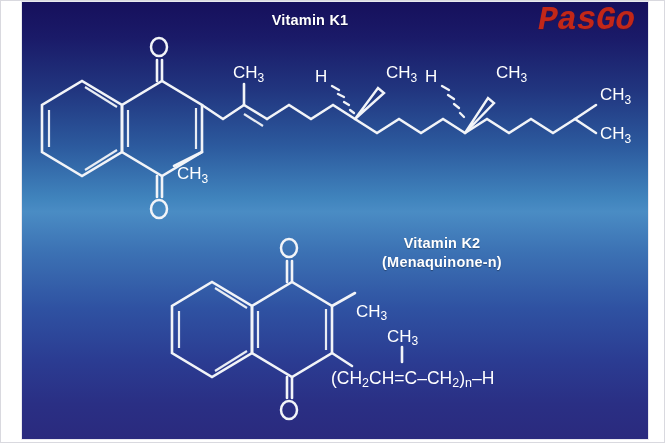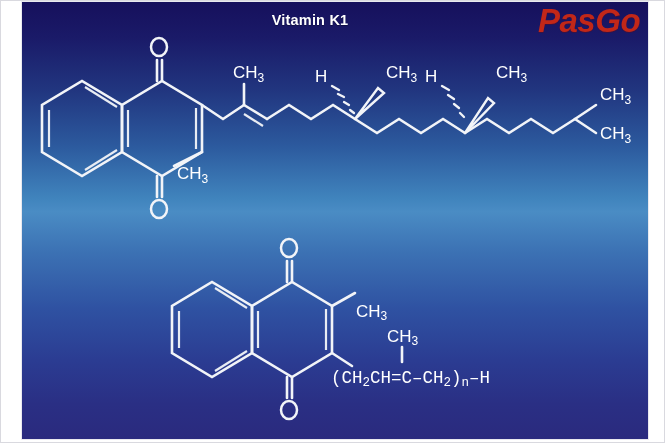--- a/index.html
+++ b/index.html
@@ -117,21 +117,21 @@
     left: 538px;
     top: 1px;
     width: 126px;
     height: 44px;
     pointer-events: none;
   }
   #watermark .wm-text {
     position: absolute;
     left: 0;
     top: 0;
-    font-family: Liberation Sans, sans-serif;
+    font-family: Liberation Mono, monospace;
     font-style: italic;
     font-weight: bold;
     font-size: 33px;
     color: #c22718;
     letter-spacing: -0.5px;
     line-height: 40px;
     text-shadow: 0 1px 0 rgba(120,10,5,0.35);
   }
 </style>
 </head>
@@ -221,20 +221,24 @@
         </g>
         <polygon class="wedge" points="443,131 466,96 472,101"></polygon>
       </g>
       <text class="lbl" x="403" y="80">H</text>
       <text class="lbl" x="474" y="76"><tspan>CH</tspan><tspan class="sub" dy="4">3</tspan></text>
 
       <text class="lbl" x="578" y="98"><tspan>CH</tspan><tspan class="sub" dy="4">3</tspan></text>
       <text class="lbl" x="578" y="137"><tspan>CH</tspan><tspan class="sub" dy="4">3</tspan></text>
     </svg>
 
+    <div class="title-block" id="title-k2">
+      <div>Vitamin K2</div>
+      <div>(Menaquinone-n)</div>
+    </div>
 
     <svg class="chem" viewBox="0 0 626 437">
 
       <g>
         <polygon class="bond" points="150,304 150,351 190,375 230,351 230,304 190,280"></polygon>
         <line class="bond-inner" x1="157" y1="309" x2="157" y2="346"></line>
         <line class="bond-inner" x1="193" y1="286" x2="225" y2="306"></line>
         <line class="bond-inner" x1="225" y1="349" x2="193" y2="369"></line>
       </g>
 
@@ -271,21 +275,21 @@
     </svg>
 
     <div style="position:absolute; left:334px; top:300px; color:#ffffff; font-family:'Liberation Sans',sans-serif; font-size:17px; white-space:nowrap;">
       <span>CH</span><span style="font-size:12px; vertical-align:-3px;">3</span>
     </div>
 
     <div style="position:absolute; left:365px; top:325px; color:#ffffff; font-family:'Liberation Sans',sans-serif; font-size:17px; white-space:nowrap;">
       <span>CH</span><span style="font-size:12px; vertical-align:-3px;">3</span>
     </div>
 
-    <div style="position:absolute; left:309px; top:366px; color:#ffffff; font-family:Liberation Mono, monospace; font-size:17.5px; white-space:nowrap; letter-spacing:0px;">
+    <div style="position:absolute; left:309px; top:366px; color:#ffffff; font-family:Liberation Sans, sans-serif; font-size:17.5px; white-space:nowrap; letter-spacing:0px;">
       <span>(CH</span><span style="font-size:12.5px; vertical-align:-3px;">2</span><span>CH=C</span><span>–CH</span><span style="font-size:12.5px; vertical-align:-3px;">2</span><span>)</span><span style="font-size:12.5px; vertical-align:-3px;">n</span><span>–H</span>
     </div>
 
   </div>
 
   <div id="watermark">
     <div class="wm-text">PasGo</div>
   </div>
 
   <div id="frame"></div>

